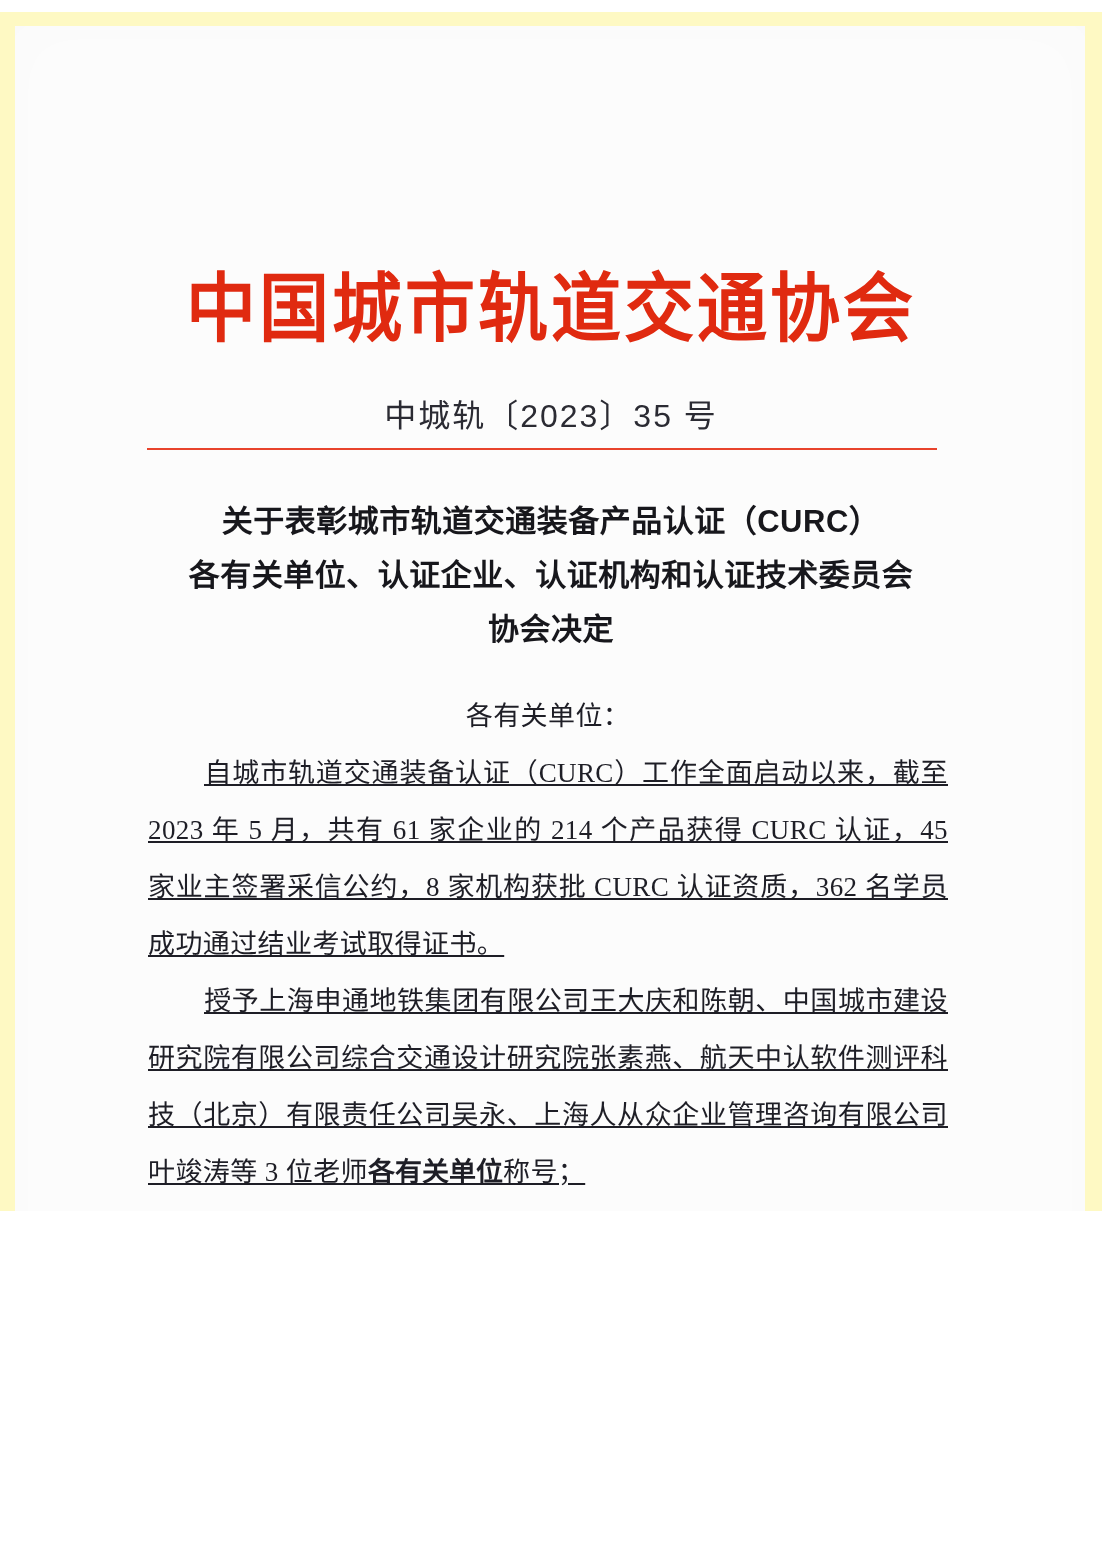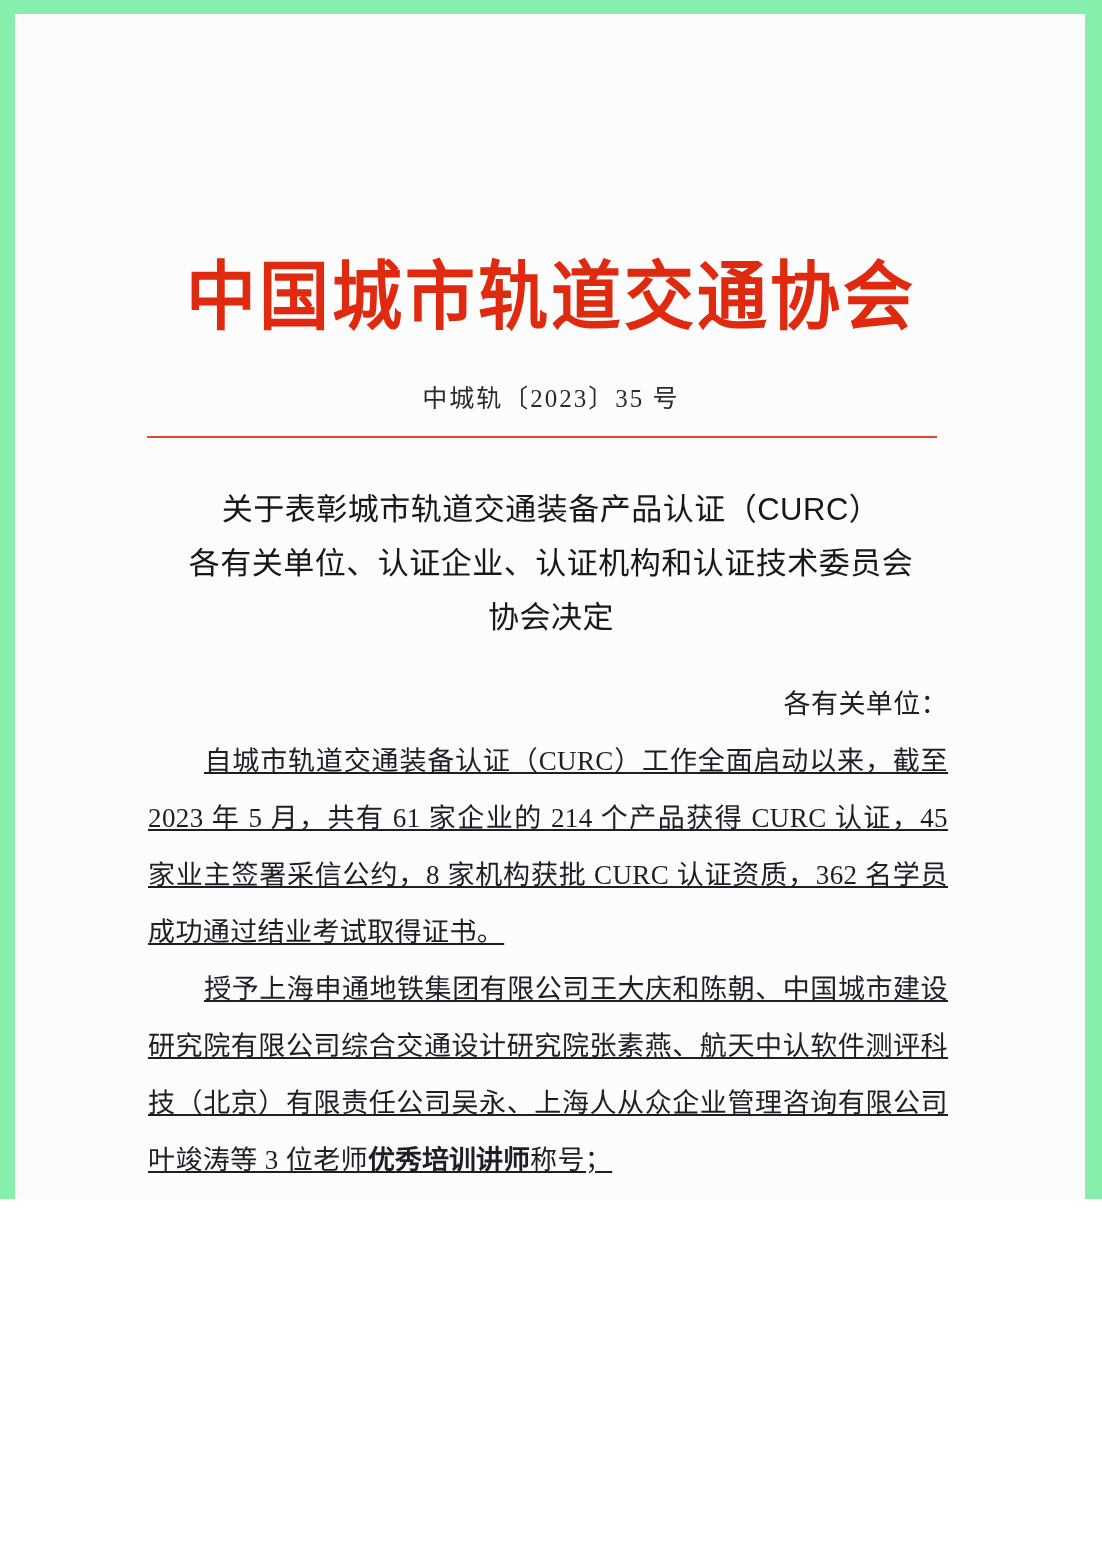--- a/index.html
+++ b/index.html
@@ -6,22 +6,22 @@
   html, body {
     margin: 0;
     padding: 0;
     background: #ffffff;
   }
 
   .page {
     position: relative;
     width: 1102px;
     height: 1199px;
-    margin: 0 auto;
-    background: #86efac;
+    margin: 12px auto;
+    background: #fef9c3;
     overflow: hidden;
     font-family: "Liberation Serif", "DejaVu Serif", serif;
     -webkit-font-smoothing: antialiased;
   }
 
   
   .sheet {
     position: absolute;
     left: 15px;
     top: 14px;
@@ -59,22 +59,22 @@
     transform: scaleY(1.08);
     transform-origin: center top;
   }
 
   .doc-number {
     position: absolute;
     left: 0;
     top: 378px;
     width: 1102px;
     text-align: center;
-    font-family: Liberation Serif, serif;
-    font-size: 25px;
+    font-family: Liberation Sans, sans-serif;
+    font-size: 32px;
     letter-spacing: 2px;
     color: #2b2b33;
   }
 
   .red-rule {
     position: absolute;
     left: 147px;
     top: 436px;
     width: 790px;
     height: 2px;
@@ -82,21 +82,21 @@
   }
 
   
   .doc-title {
     position: absolute;
     left: 148px;
     top: 483px;
     width: 806px;
     text-align: center;
     font-family: "Liberation Sans", "DejaVu Sans", sans-serif;
-    font-weight: normal;
+    font-weight: bold;
     font-size: 31px;
     line-height: 54px;
     letter-spacing: 0.5px;
     color: #17171c;
   }
   .doc-title .tline { display: block; white-space: nowrap; }
 
   
   .body-block {
     position: absolute;
@@ -105,21 +105,21 @@
     width: 800px;
     font-family: "Liberation Serif", "DejaVu Serif", serif;
     font-size: 27px;
     line-height: 57px;
     color: #1e1e26;
     letter-spacing: 0.4px;
   }
 
   .salutation {
     margin: 0 0 0 0;
-    text-align: right;
+    text-align: center;
   }
 
   .para {
     margin: 0;
     text-align: justify;
     text-justify: inter-character;
     text-align-last: left;
     text-decoration: underline;
   }
   .para .indent { display: inline-block; width: 56px; }
@@ -166,20 +166,20 @@
       <span class="tline">协会决定</span>
     </div>
 
     <div class="body-block">
 
       <p class="salutation">各有关单位：</p>
 
       <p class="para"><span class="indent"></span><span>自城市轨道交通装备认证（CURC）工作全面启动以来，截至 2023 年 5 月，共有 61 家企业的 214 个产品获得 CURC 认证，45 家业主签署采信公约，8 家机构获批 CURC 认证资质，362 名学员成功通过结业考试取得证书。</span></p>
 
 
-      <p class="para last-left"><span class="indent"></span><span>授予上海申通地铁集团有限公司王大庆和陈朝、中国城市建设研究院有限公司综合交通设计研究院张素燕、航天中认软件测评科技（北京）有限责任公司吴永、上海人从众企业管理咨询有限公司叶竣涛等 3 位老师</span><span class="emph">优秀培训讲师</span><span>称号；</span></p>
+      <p class="para last-left"><span class="indent"></span><span>授予上海申通地铁集团有限公司王大庆和陈朝、中国城市建设研究院有限公司综合交通设计研究院张素燕、航天中认软件测评科技（北京）有限责任公司吴永、上海人从众企业管理咨询有限公司叶竣涛等 3 位老师</span><span class="emph">各有关单位</span><span>称号；</span></p>
 
     </div>
 
     <div class="page-number">1</div>
 
   </div>
 </div>
 
 </body></html>

